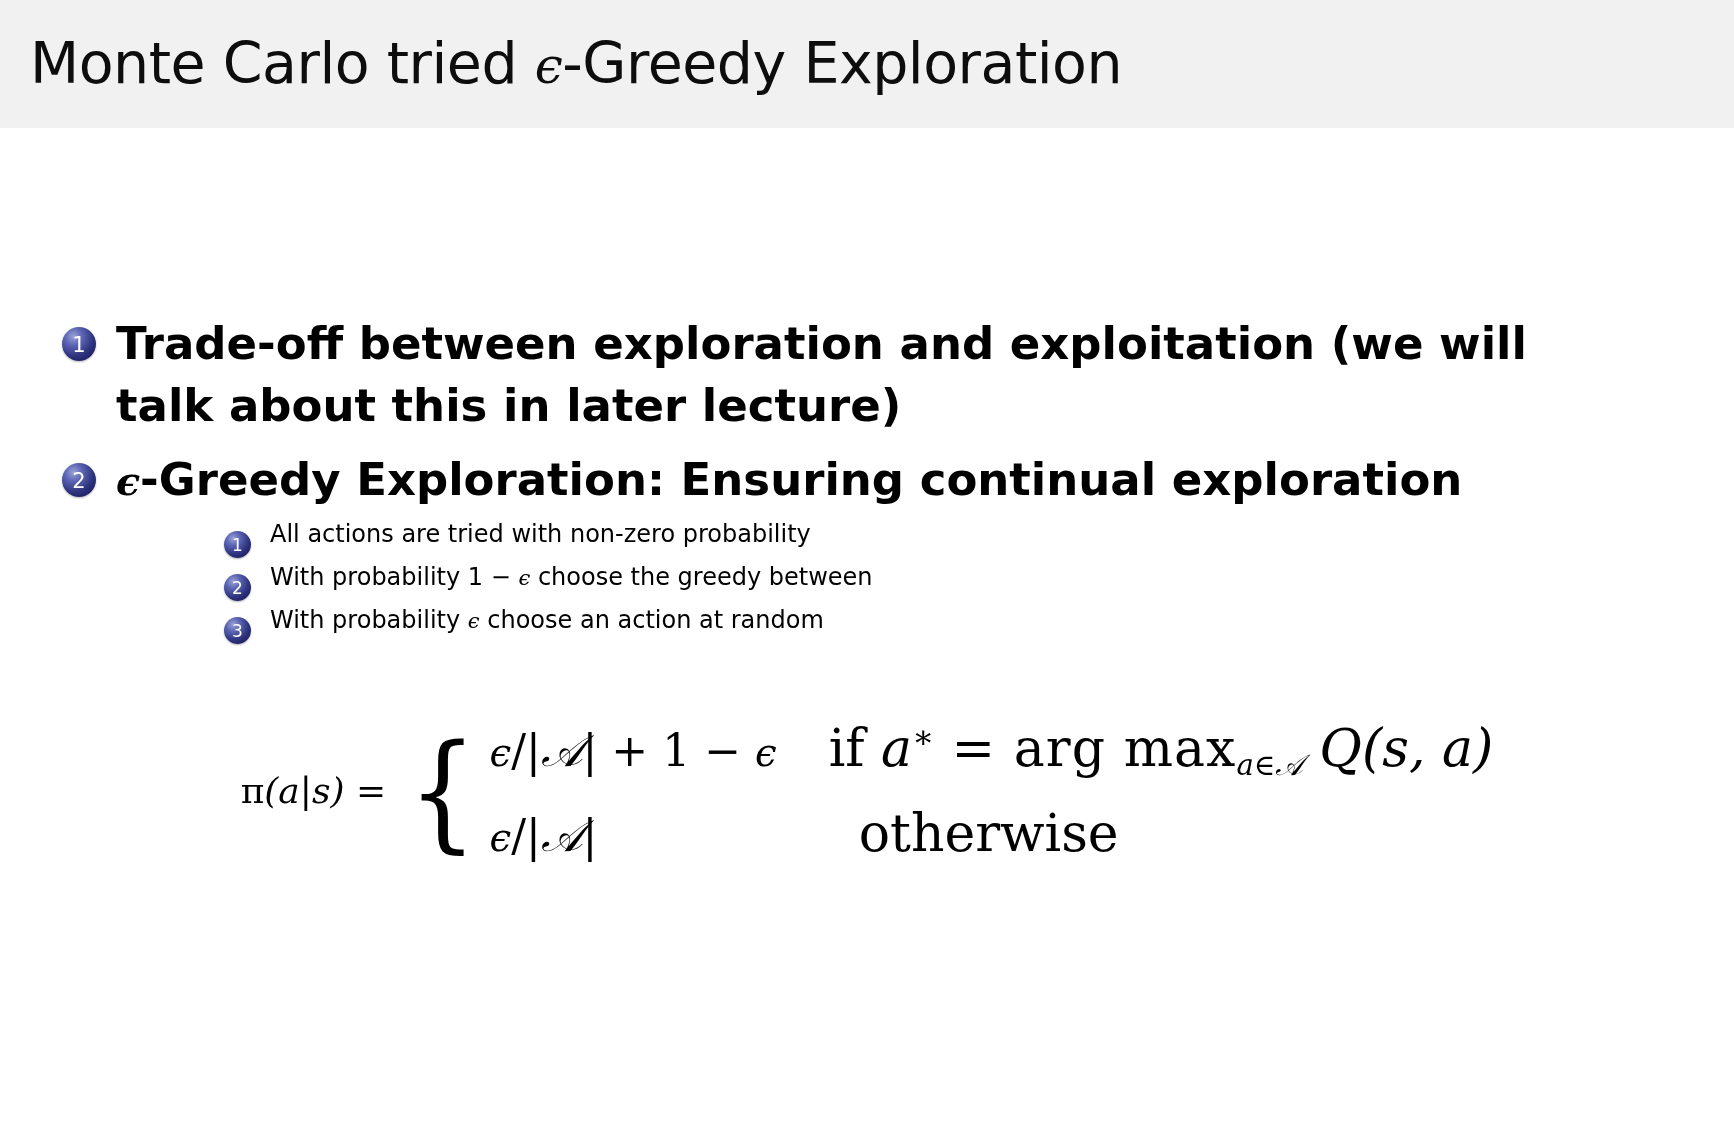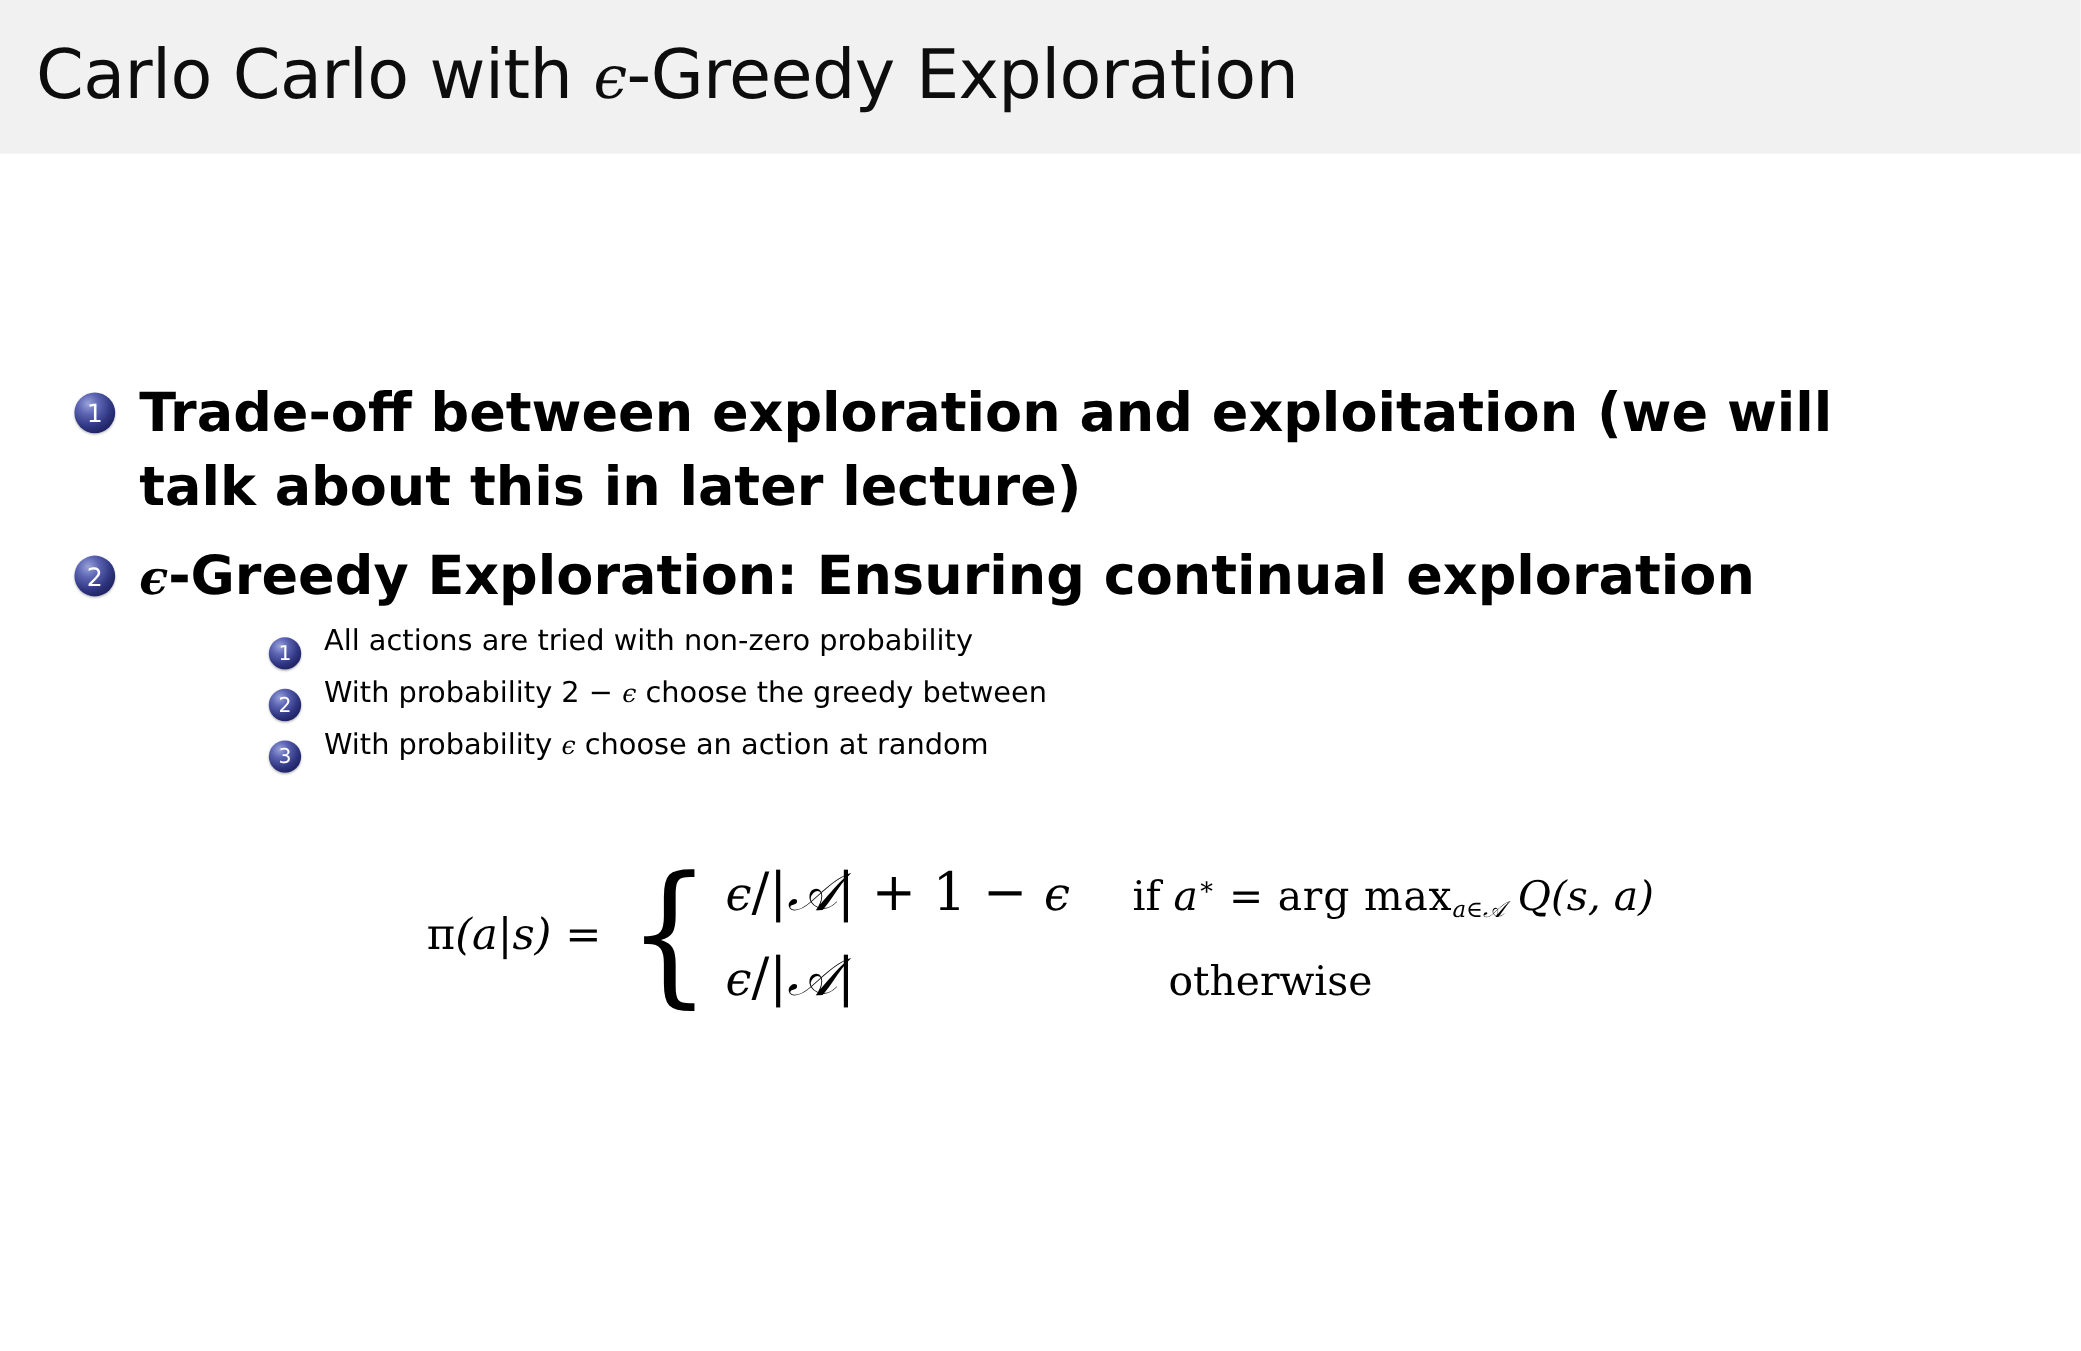--- a/index.html
+++ b/index.html
@@ -157,39 +157,39 @@
     grid-template-columns: auto auto;
     row-gap: 20px;
     column-gap: 52px;
     align-items: baseline;
   }
   .case-val {
     font-size: 44px;
     white-space: nowrap;
   }
   .case-cond {
-    font-size: 34px;
+    font-size: 52px;
     white-space: nowrap;
   }
   .it { font-style: italic; }
   .cal {
     font-family: "DejaVu Serif", "Liberation Serif", serif;
     font-style: italic;
     font-weight: 400;
   }
   .rm { font-style: normal; }
   sup.star { font-size: 0.62em; vertical-align: super; }
   sub.sub { font-size: 0.56em; vertical-align: -0.30em; font-style: italic; }
   .thin { letter-spacing: 0.02em; }
 </style>
 </head>
 <body>
 
 <div class="titlebar">
-  <div class="title"><span>Carlo Carlo with </span><span class="eps">ϵ</span><span>-Greedy Exploration</span></div>
+  <div class="title"><span>Monte Carlo tried </span><span class="eps">ϵ</span><span>-Greedy Exploration</span></div>
 </div>
 
 <div class="slidebody">
 
   <div class="enum-l1">
 
     <div class="item-l1">
       <span class="ball ball-l1">
           <span>1</span>
         </span>
@@ -209,21 +209,21 @@
             <span class="ball ball-l2">
                 <span>1</span>
               </span>
             <div class="l2-text"><span>All actions are tried with non-zero probability</span></div>
           </div>
 
           <div class="item-l2">
             <span class="ball ball-l2">
                 <span>2</span>
               </span>
-            <div class="l2-text"><span>With probability 2 − </span><span class="eps">ϵ</span><span> choose the greedy between</span></div>
+            <div class="l2-text"><span>With probability 1 − </span><span class="eps">ϵ</span><span> choose the greedy between</span></div>
           </div>
 
           <div class="item-l2">
             <span class="ball ball-l2">
                 <span>3</span>
               </span>
             <div class="l2-text"><span>With probability </span><span class="eps">ϵ</span><span> choose an action at random</span></div>
           </div>
 
         </div>

